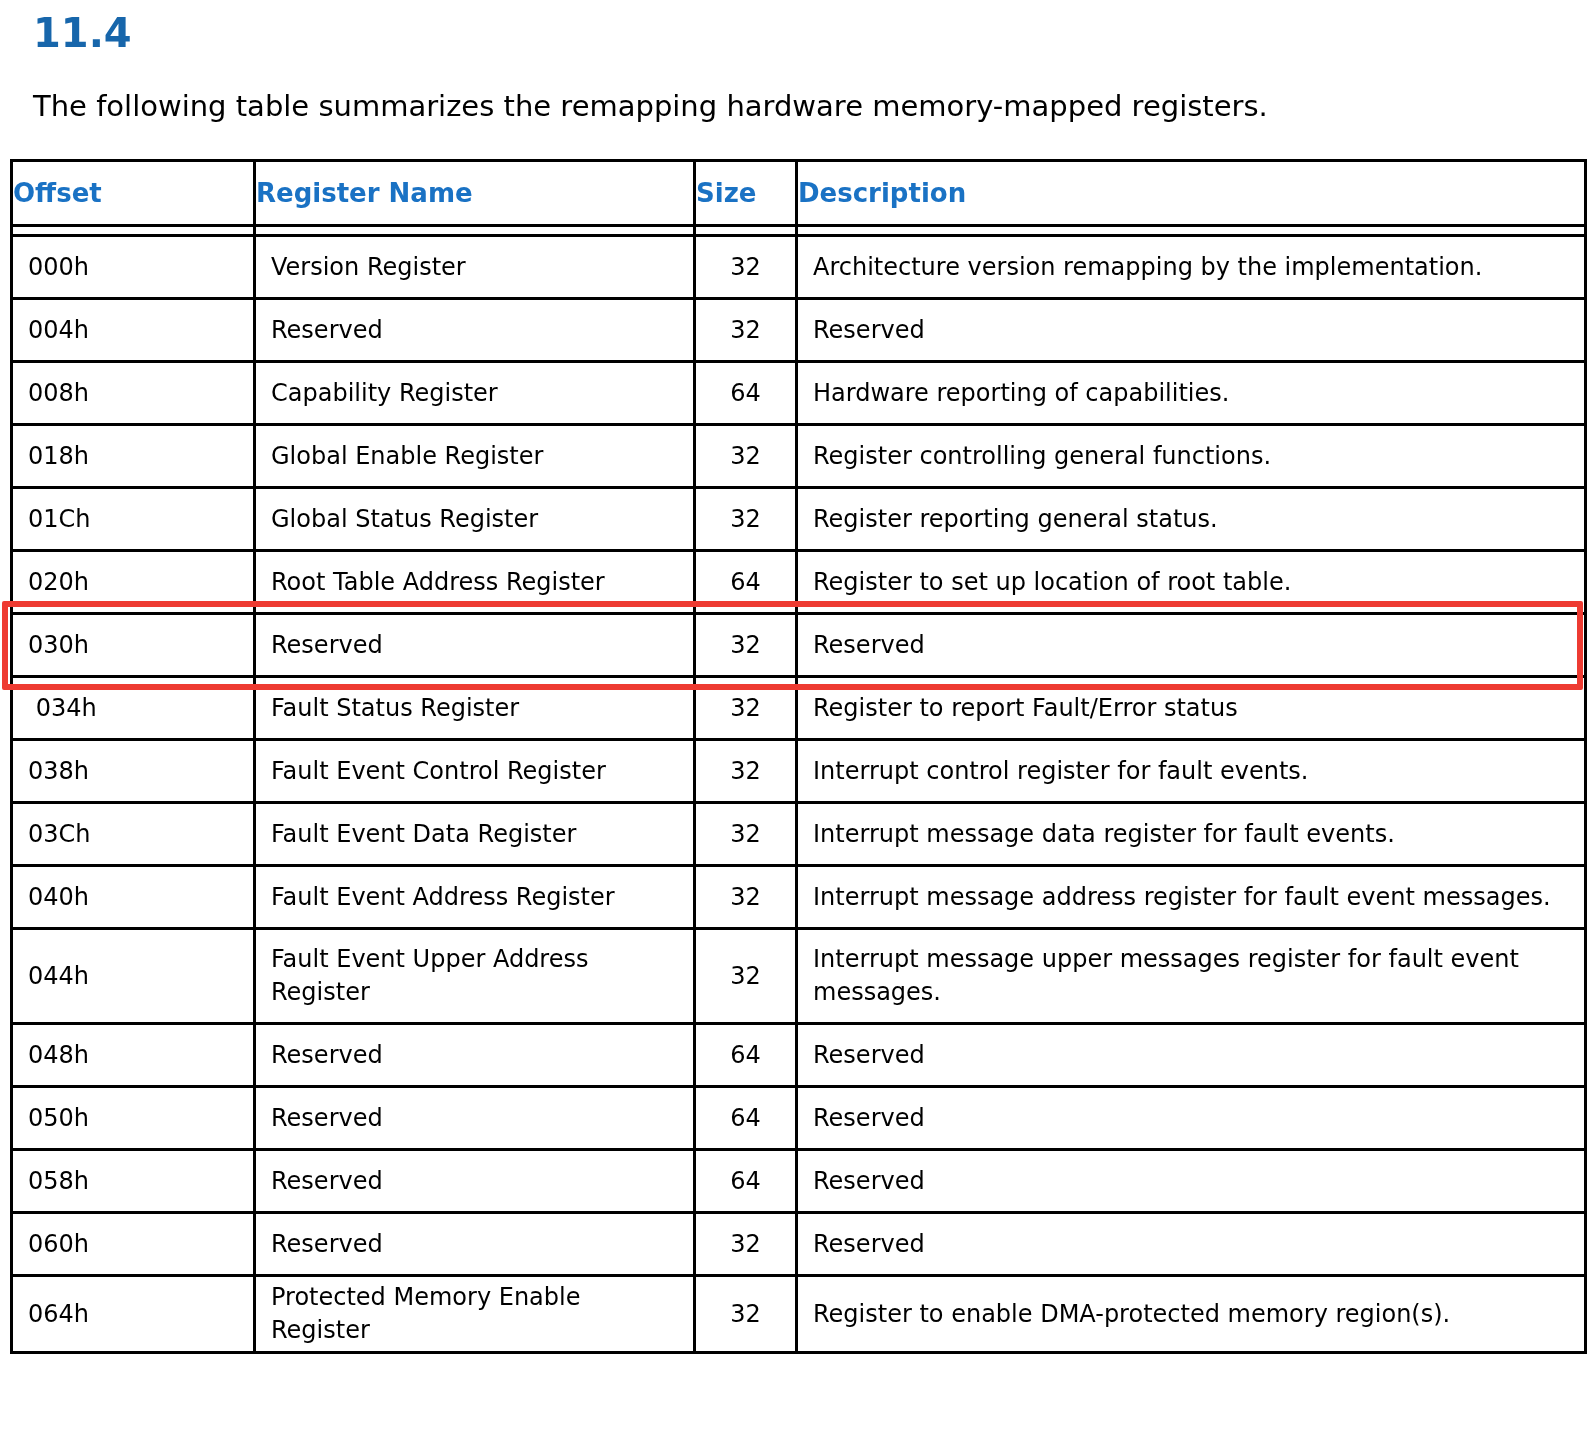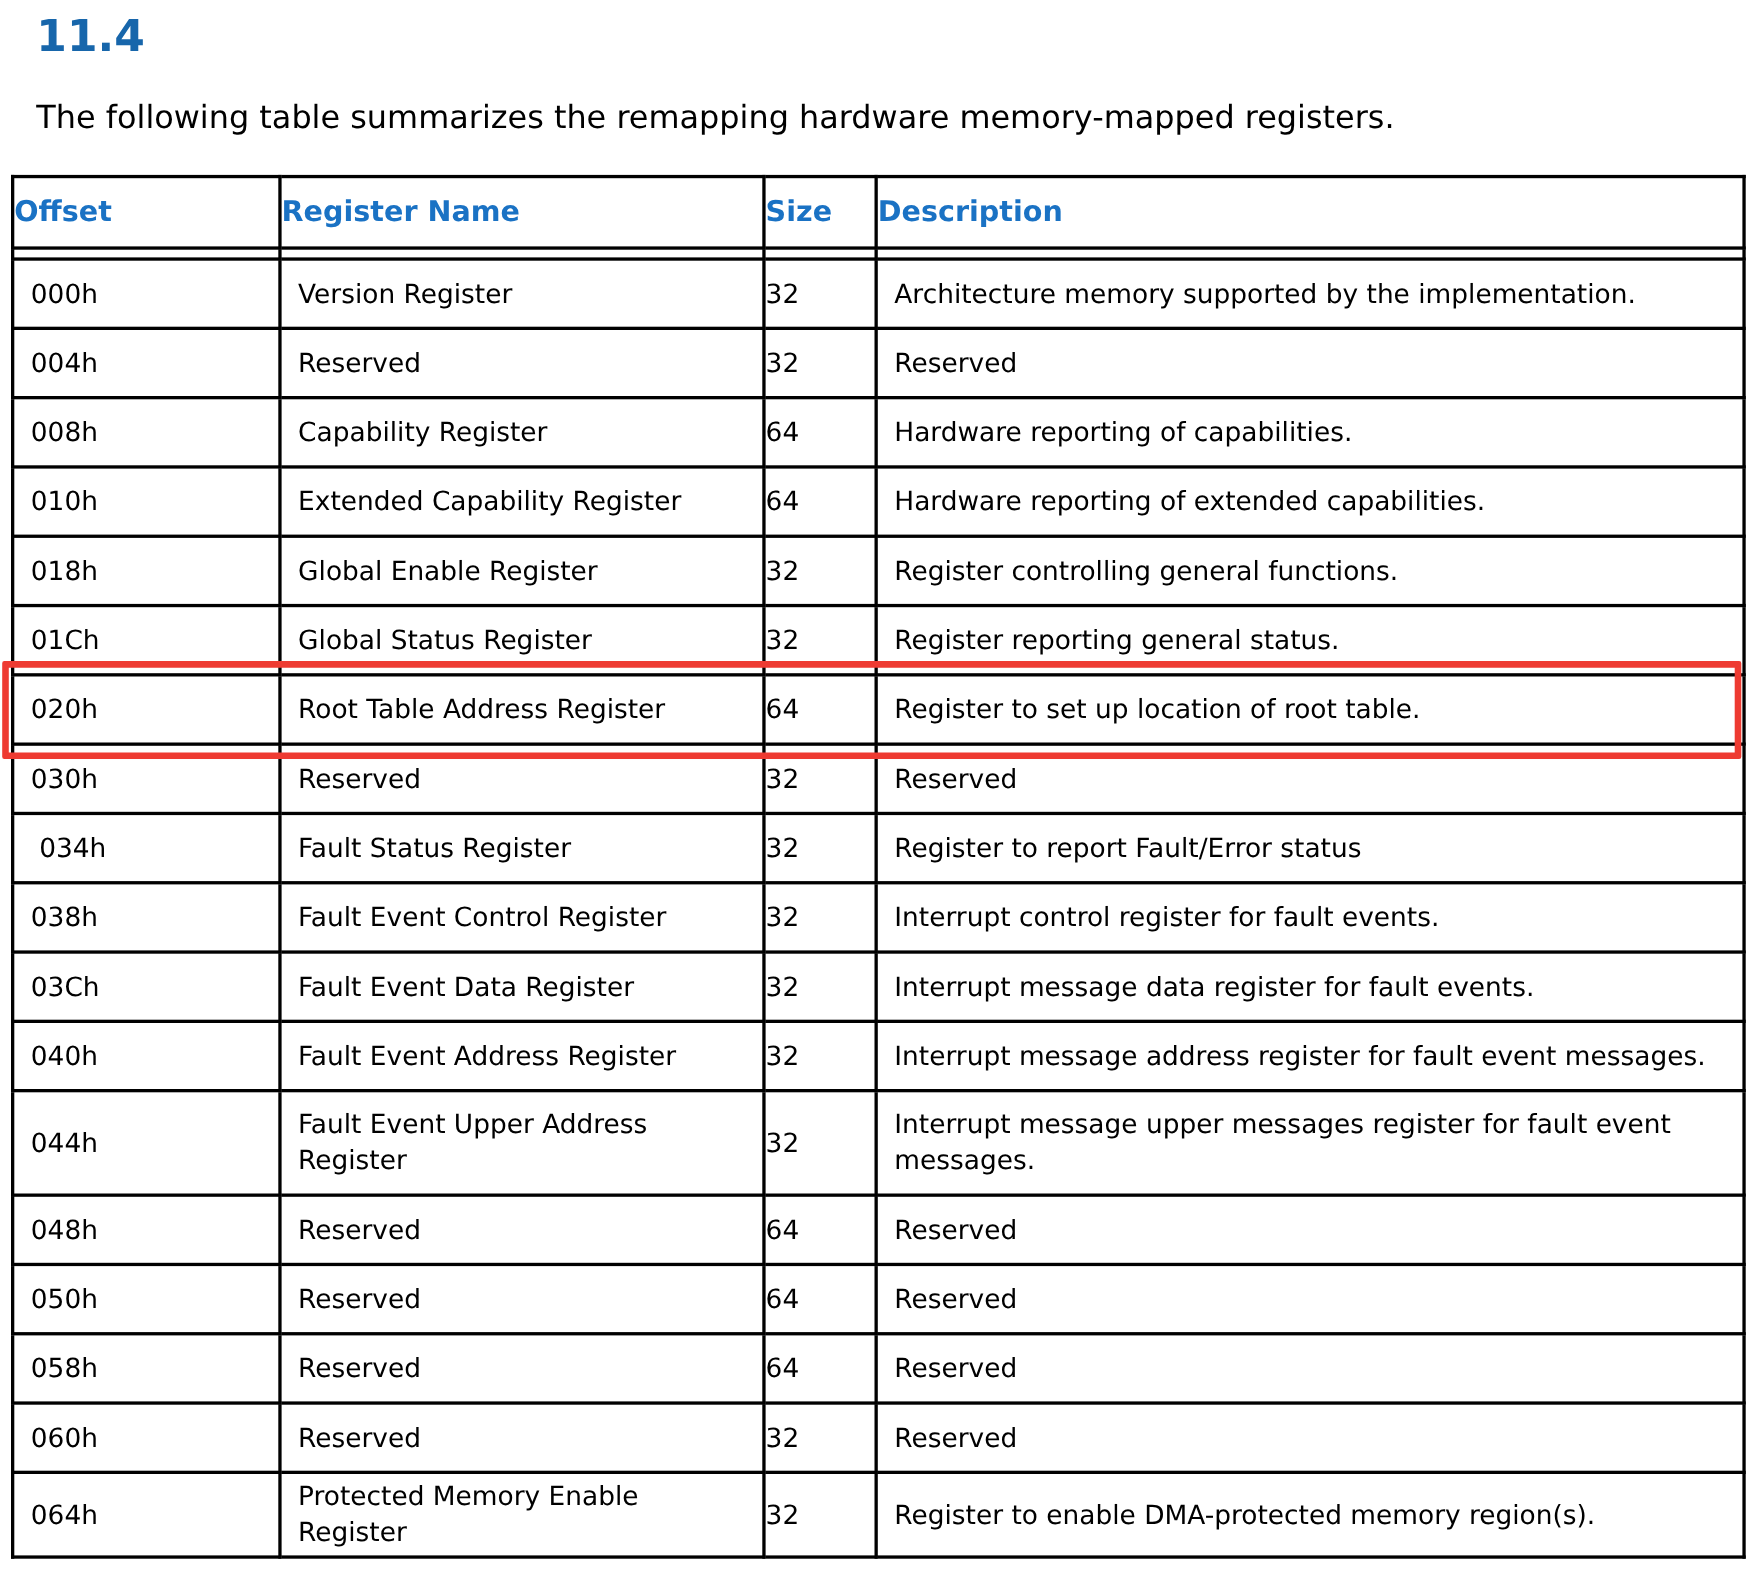--- a/index.html
+++ b/index.html
@@ -59,21 +59,21 @@
   tr.spacer td { height: 7px; padding: 0; }
 
   td {
     height: 52px;
     font-size: 24px;
     line-height: 33px;
     padding: 4px 10px 4px 15px;
   }
   tr.tall td { height: 84px; }
   td.offset { white-space: pre-wrap; }
-  td.size { text-align: left; padding-left: 0; padding-right: 0; }
+  td.size { text-align: center; padding-left: 0; padding-right: 0; }
 
   
   .highlight-rect {
     position: absolute;
     left: 2px;
     border: 6px solid #ee3b32;
     border-radius: 2px;
     pointer-events: none;
     background: transparent;
   }
@@ -106,39 +106,33 @@
         <td></td>
       <td></td>
         <td></td>
     </tr>
   </thead>
   <tbody id="table-body">
   <tr>
         <td class="offset">000h</td>
         <td class="name">Version Register</td>
         <td class="size">32</td>
-        <td class="desc">Architecture memory supported by the implementation.</td>
+        <td class="desc">Architecture version remapping by the implementation.</td>
       </tr>
       <tr>
         <td class="offset">004h</td>
         <td class="name">Reserved</td>
         <td class="size">32</td>
         <td class="desc">Reserved</td>
       </tr>
       <tr>
         <td class="offset">008h</td>
         <td class="name">Capability Register</td>
         <td class="size">64</td>
         <td class="desc">Hardware reporting of capabilities.</td>
-      </tr>
-      <tr>
-        <td class="offset">010h</td>
-        <td class="name">Extended Capability Register</td>
-        <td class="size">64</td>
-        <td class="desc">Hardware reporting of extended capabilities.</td>
       </tr>
       <tr>
         <td class="offset">018h</td>
         <td class="name">Global Enable Register</td>
         <td class="size">32</td>
         <td class="desc">Register controlling general functions.</td>
       </tr>
       <tr>
         <td class="offset">01Ch</td>
         <td class="name">Global Status Register</td>

